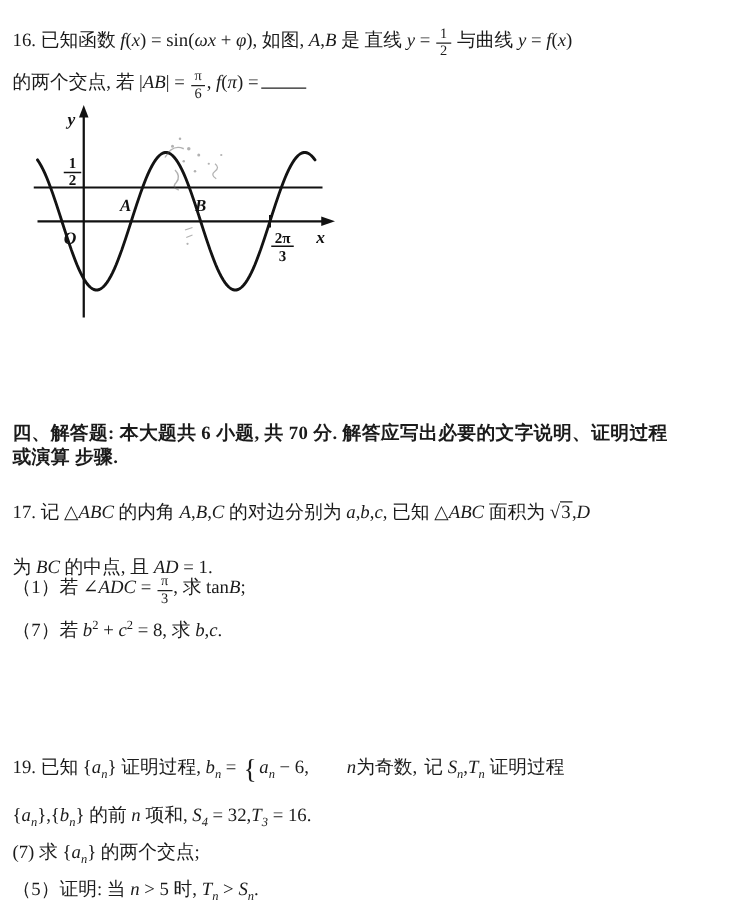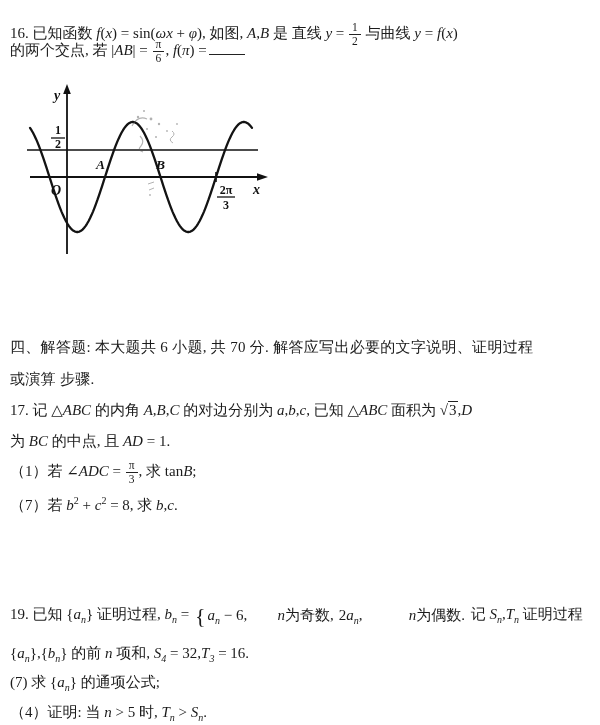--- a/index.html
+++ b/index.html
@@ -5,59 +5,59 @@
   html,body{margin:0;padding:0;}
   body{
     width:600px;height:725px;background:#ffffff;position:relative;
     font-family:"Liberation Serif","DejaVu Serif",serif;
     color:#1b1b1b;font-size:15px;overflow:hidden;
   }
   .line{
     position:absolute;left:10px;width:586px;line-height:22px;
     white-space:nowrap;
   }
-  .bold{font-weight:normal;letter-spacing:0.3px;}
+  .bold{font-weight:bold;letter-spacing:0.3px;}
   .t{font-style:normal;}
   .i{font-style:italic;font-family:"Liberation Serif","DejaVu Serif",serif;}
   .ss .i{font-style:italic;}
   sub.sb{font-size:10px;font-style:italic;line-height:0;}
   sup.sp{font-size:10px;line-height:0;}
   .frac{
     display:inline-block;vertical-align:-0.62em;text-align:center;
     font-size:11.5px;line-height:1.12;margin:0 1px;
   }
   .frac .n{display:block;padding:0 3px;border-bottom:1px solid #222;}
   .frac .d{display:block;padding:0 3px;}
   .sqrt{white-space:nowrap;}
   .sqrt .rad{font-style:normal;}
   .sqrt .ov{border-top:1.2px solid #222;padding:0 1px;}
   .blank{
     display:inline-block;border-bottom:1.2px solid #222;height:13px;
     vertical-align:baseline;margin-left:2px;
   }
   .cases{display:inline-flex;align-items:center;vertical-align:middle;margin:0 2px;}
   .cases .brace{font-size:22px;line-height:1;margin-right:2px;font-weight:400;}
-  .cases .rows{display:inline-flex;gap:5px;}
+  .cases .rows{display:inline-flex;flex-direction:column;gap:5px;}
   .cases .row{display:flex;line-height:19px;}
   .cases .expr{min-width:70px;}
   .cases .cond{}
   figure{margin:0;}
   #fig{position:absolute;left:20px;top:84px;width:252px;height:174px;}
   svg text{font-family:"Liberation Serif","DejaVu Serif",serif;fill:#111;}
   svg .axlbl{font-size:14px;font-style:italic;font-weight:bold;}
   svg .ptlbl{font-size:13.5px;font-style:italic;font-weight:bold;}
   svg .frtxt{font-size:12px;font-weight:bold;}
 </style>
 </head>
 <body>
 
 <main>
 
   <p class="line" style="top:6px"><span class="t">16. 已知函数 </span><span class="i">f</span><span class="t">(</span><span class="i">x</span><span class="t">) = sin(</span><span class="i">ωx</span><span class="t"> + </span><span class="i">φ</span><span class="t">), 如图, </span><span class="i">A</span><span class="t">,</span><span class="i">B</span><span class="t"> 是 直线 </span><span class="i">y</span><span class="t"> = </span><span class="frac"><span class="n">1</span><span class="d">2</span></span><span class="t"> 与曲线 </span><span class="i">y</span><span class="t"> = </span><span class="i">f</span><span class="t">(</span><span class="i">x</span><span class="t">)</span></p>
-  <p class="line" style="top:23px"><span class="t">的两个交点, 若 |</span><span class="i">AB</span><span class="t">| = </span><span class="frac"><span class="n">π</span><span class="d">6</span></span><span class="t">, </span><span class="i">f</span><span class="t">(</span><span class="i">π</span><span class="t">) =</span><span class="blank" style="width: 36px;"></span></p>
+  <p class="line" style="top:40px"><span class="t">的两个交点, 若 |</span><span class="i">AB</span><span class="t">| = </span><span class="frac"><span class="n">π</span><span class="d">6</span></span><span class="t">, </span><span class="i">f</span><span class="t">(</span><span class="i">π</span><span class="t">) =</span><span class="blank" style="width: 36px;"></span></p>
 
   <figure id="fig">
     <svg viewBox="0 0 252 174" width="252" height="174">
 
       <line x1="47" y1="4" x2="47" y2="170" stroke="#111" stroke-width="1.8"></line>
       <polygon points="47,0 43.2,10 50.8,10" fill="#111"></polygon>
       <line x1="10" y1="93" x2="241" y2="93" stroke="#111" stroke-width="1.8"></line>
       <polygon points="248,93 237,89.2 237,96.8" fill="#111"></polygon>
 
       <line x1="7" y1="66" x2="238" y2="66" stroke="#111" stroke-width="1.7"></line>
@@ -96,37 +96,33 @@
         <path d="M112,42 q6,-11 15,-7" fill="none" stroke="#555" stroke-width="1.1"></path>
         <path d="M120,52 q5,5 1,10 q-4,4 2,6" fill="none" stroke="#555" stroke-width="1.1"></path>
         <path d="M152,47 q4,3 0,6 q-4,3 1,6" fill="none" stroke="#555" stroke-width="1"></path>
         <path d="M128,100 l6,-2 M129,106 l5,-2" fill="none" stroke="#555" stroke-width="1"></path>
         <circle cx="130" cy="111" r="0.9"></circle>
       </g>
     </svg>
   </figure>
 
   <p class="line bold" style="top:321px">四、解答题: 本大题共 6 小题, 共 70 分. 解答应写出必要的文字说明、证明过程</p>
-  <p class="line bold" style="top:353px">或演算 步骤.</p>
+  <p class="line bold" style="top:340px">或演算 步骤.</p>
 
   <p class="line" style="top:384px"><span class="t">17. 记 △</span><span class="i">ABC</span><span class="t"> 的内角 </span><span class="i">A</span><span class="t">,</span><span class="i">B</span><span class="t">,</span><span class="i">C</span><span class="t"> 的对边分别为 </span><span class="i">a</span><span class="t">,</span><span class="i">b</span><span class="t">,</span><span class="i">c</span><span class="t">, 已知 △</span><span class="i">ABC</span><span class="t"> 面积为 </span><span class="sqrt"><span class="rad">√</span><span class="ov">3</span></span><span class="t">,</span><span class="i">D</span></p>
-  <p class="line" style="top:415px"><span class="t">为 </span><span class="i">BC</span><span class="t"> 的中点, 且 </span><span class="i">AD</span><span class="t"> = 1.</span></p>
+  <p class="line" style="top:428px"><span class="t">为 </span><span class="i">BC</span><span class="t"> 的中点, 且 </span><span class="i">AD</span><span class="t"> = 1.</span></p>
   <p class="line" style="top:444px"><span class="t">（1）若 ∠</span><span class="i">ADC</span><span class="t"> = </span><span class="frac"><span class="n">π</span><span class="d">3</span></span><span class="t">, 求 tan</span><span class="i">B</span><span class="t">;</span></p>
   <p class="line" style="top:479px"><span class="t">（7）若 </span><span class="ss"><span class="i">b</span><sup class="sp">2</sup></span><span class="t"> + </span><span class="ss"><span class="i">c</span><sup class="sp">2</sup></span><span class="t"> = 8, 求 </span><span class="i">b</span><span class="t">,</span><span class="i">c</span><span class="t">.</span></p>
 
   <p class="line" style="top:588px"><span class="t">19. 已知 {</span><span class="ss"><span class="i">a</span><sub class="sb">n</sub></span><span class="t">} 证明过程, </span><span class="ss"><span class="i">b</span><sub class="sb">n</sub></span><span class="t"> = </span><span class="cases">
         <span class="brace">{</span>
         <span class="rows">
           <span class="row">
             <span class="expr"><span class="ss"><span class="i">a</span><sub class="sb">n</sub></span><span class="t"> − 6,</span></span>
             <span class="cond"><span class="i">n</span><span class="t">为奇数,</span></span>
           </span>
-          <span class="row">
-            <span class="expr"><span class="t">2</span><span class="ss"><span class="i">a</span><sub class="sb">n</sub></span><span class="t">,</span></span>
-            <span class="cond"><span class="i">n</span><span class="t">为偶数.</span></span>
-          </span>
         </span>
       </span><span class="t"> 记 </span><span class="ss"><span class="i">S</span><sub class="sb">n</sub></span><span class="t">,</span><span class="ss"><span class="i">T</span><sub class="sb">n</sub></span><span class="t"> 证明过程</span></p>
   <p class="line" style="top:627px"><span class="t">{</span><span class="ss"><span class="i">a</span><sub class="sb">n</sub></span><span class="t">},{</span><span class="ss"><span class="i">b</span><sub class="sb">n</sub></span><span class="t">} 的前 </span><span class="i">n</span><span class="t"> 项和, </span><span class="ss"><span class="i">S</span><sub class="sb">4</sub></span><span class="t"> = 32,</span><span class="ss"><span class="i">T</span><sub class="sb">3</sub></span><span class="t"> = 16.</span></p>
-  <p class="line" style="top:656px"><span class="t">(7) 求 {</span><span class="ss"><span class="i">a</span><sub class="sb">n</sub></span><span class="t">} 的通项公式;</span></p>
-  <p class="line" style="top:686px"><span class="t">（4）证明: 当 </span><span class="i">n</span><span class="t"> &gt; 5 时, </span><span class="ss"><span class="i">T</span><sub class="sb">n</sub></span><span class="t"> &gt; </span><span class="ss"><span class="i">S</span><sub class="sb">n</sub></span><span class="t">.</span></p>
+  <p class="line" style="top:656px"><span class="t">(7) 求 {</span><span class="ss"><span class="i">a</span><sub class="sb">n</sub></span><span class="t">} 的两个交点;</span></p>
+  <p class="line" style="top:686px"><span class="t">（5）证明: 当 </span><span class="i">n</span><span class="t"> &gt; 5 时, </span><span class="ss"><span class="i">T</span><sub class="sb">n</sub></span><span class="t"> &gt; </span><span class="ss"><span class="i">S</span><sub class="sb">n</sub></span><span class="t">.</span></p>
 
 </main>
 
 </body></html>

